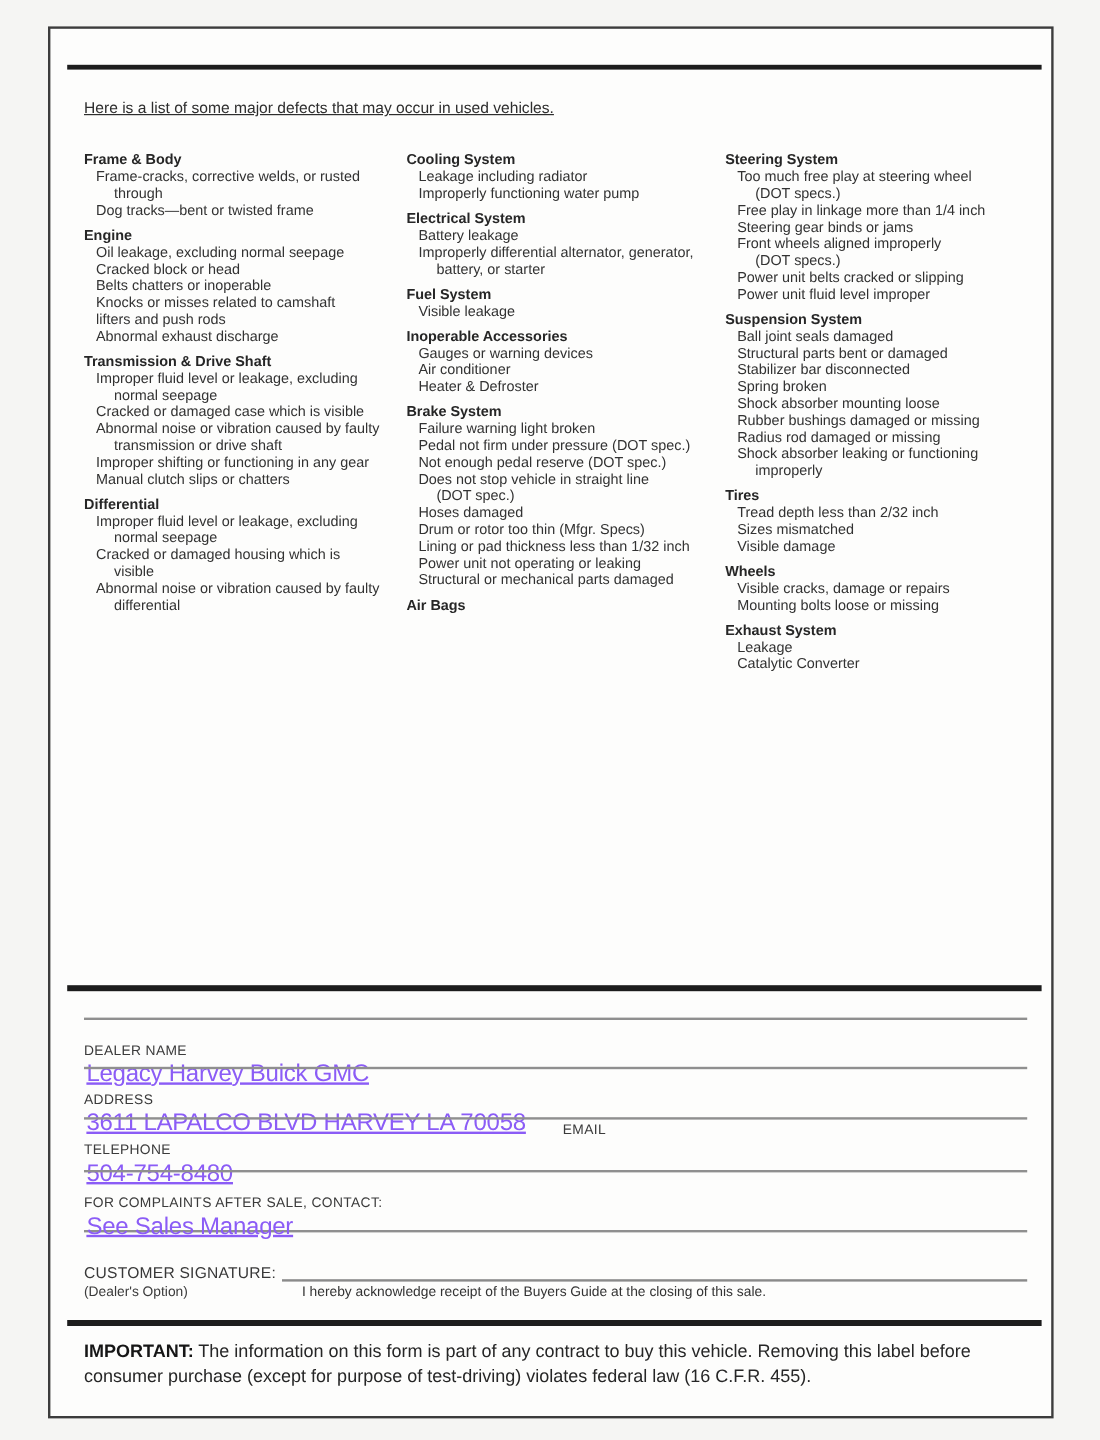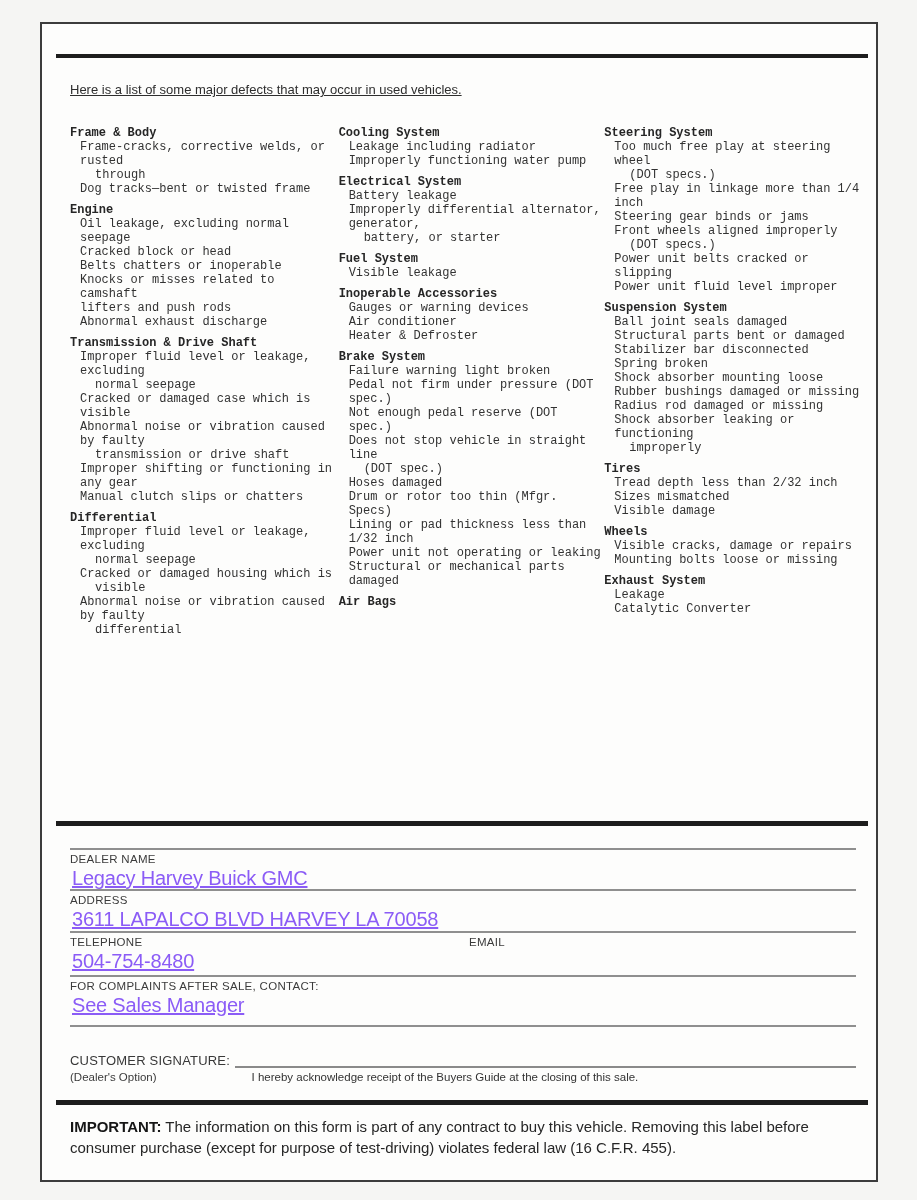--- a/index.html
+++ b/index.html
@@ -22,21 +22,21 @@
     position:absolute;left:14px;right:8px;height:4px;background:#1d1d1d;
   }
   .top-bar{top:30px;}
   .intro{
     position:absolute;top:58px;left:28px;right:20px;
     font-size:13px;color:#2e2e2e;text-decoration:underline;
   }
   
   .columns{
     position:absolute;top:102px;left:28px;right:4px;
-    display:flex;align-items:flex-start;font-family:Liberation Mono, monospace;
+    display:flex;align-items:flex-start;
   }
   .col{box-sizing:border-box;}
   .col-1{width:270px;}
   .col-2{width:267px;}
   .col-3{width:269px;}
   .sec-heading{
     font-size:12px;font-weight:bold;color:#262626;
     line-height:14px;margin-top:7px;
   }
   .sec-heading:first-child{margin-top:0;}
@@ -53,21 +53,21 @@
   .fields{
     margin:22px 20px 0 28px;
   }
   .field{
     border-top:2px solid #8f8f8f;
     position:relative;
     box-sizing:border-box;
   }
   .field-label{
     font-size:11.5px;color:#3b3b3b;letter-spacing:.3px;
-    padding-top:3px;
+    padding-top:20px;
   }
   .field-value{
     font-size:20px;color:#8b5cf6;letter-spacing:-0.2px;
     padding-top:2px;padding-left:2px;
     white-space:nowrap;
     text-decoration:underline;
   }
   .f-dealer{height:41px;}
   .f-address{height:42px;}
   .f-phone{height:44px;}

